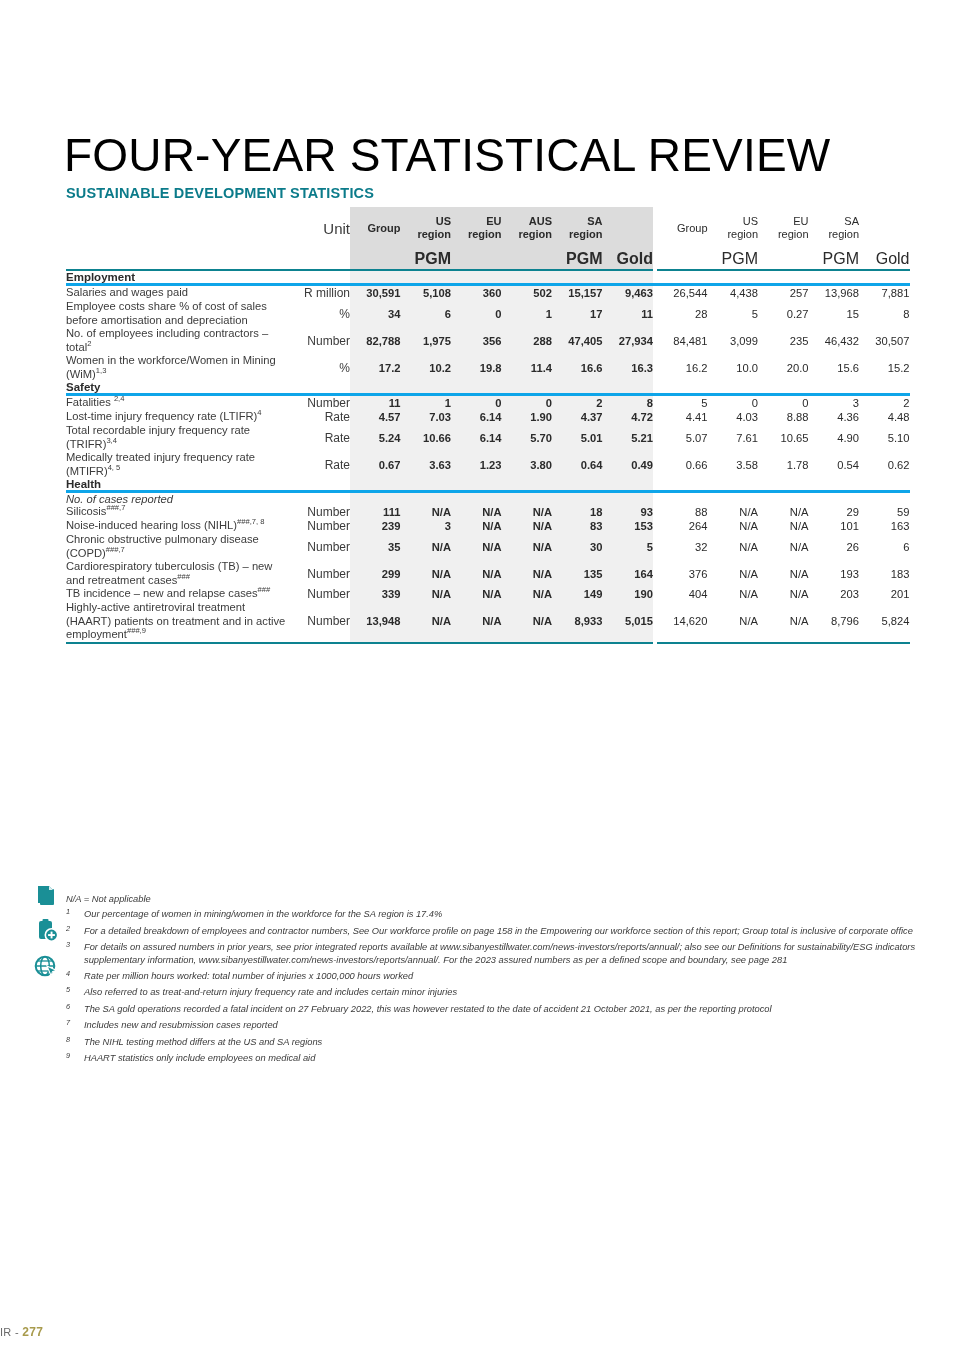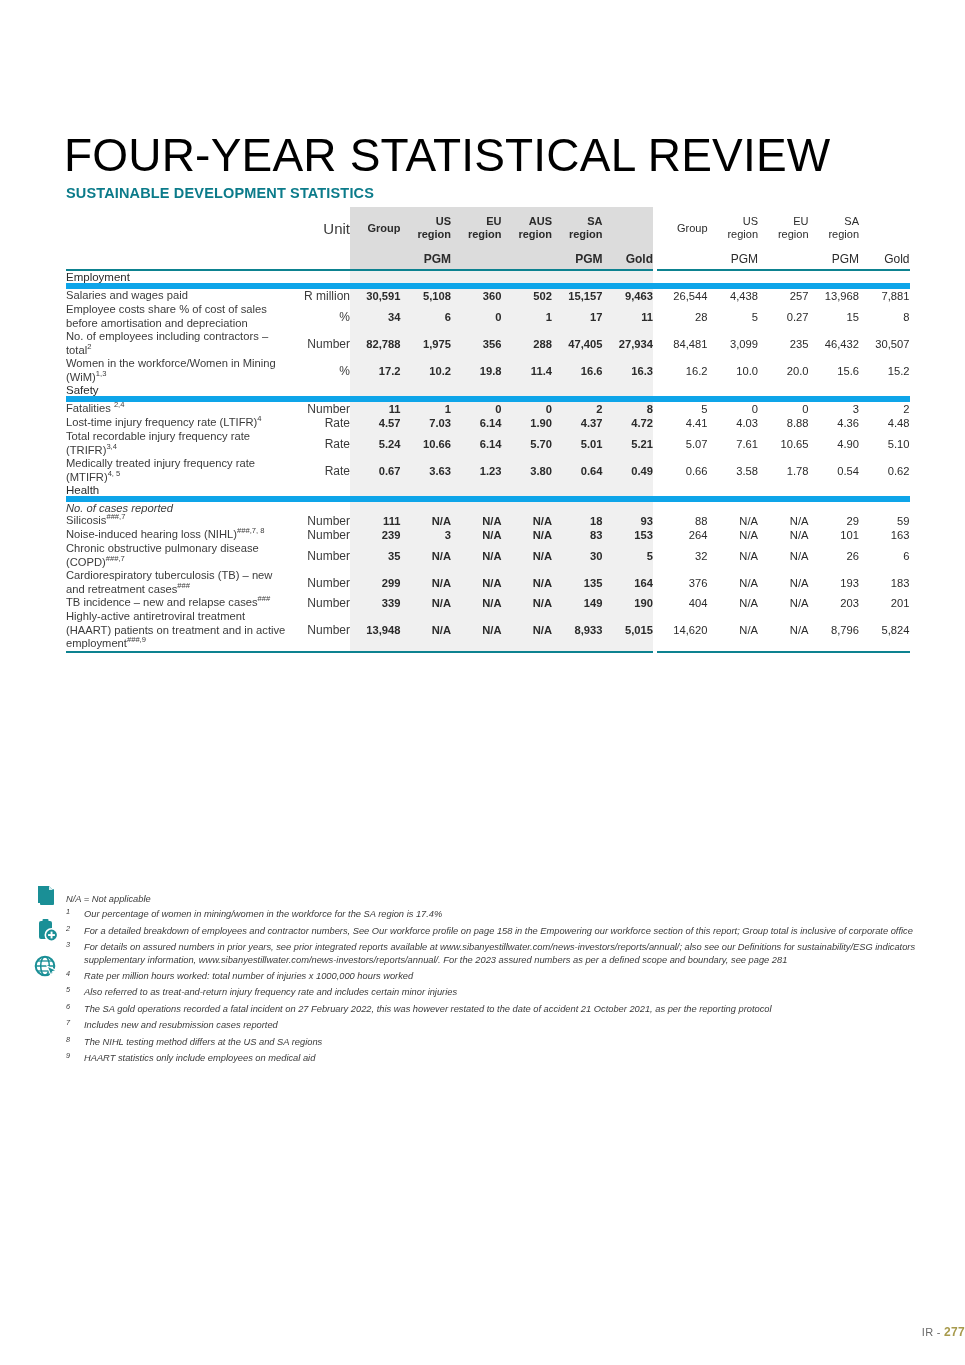--- a/index.html
+++ b/index.html
@@ -44,37 +44,37 @@
   }
   .yr-2023 { background:#dcdcdc; }
   .yr-2022 { background:#ffffff; }
   .col-head {
     text-align:right; font-size:11px; font-weight:bold; color:#2b2b2b;
     padding-right:6px; height:42px; vertical-align:bottom; padding-bottom:2px;
     line-height:13px;
   }
   .col-head.lt { font-weight:400; }
   .sub-head {
-    text-align:right; font-size:12px; font-weight:bold; color:#2b2b2b;
+    text-align:right; font-size:16px; font-weight:bold; color:#2b2b2b;
     padding-right:6px; height:20px; vertical-align:bottom; padding-bottom:3px;
   }
   .sub-head.lt { font-weight:400; }
   .unit-head {
     text-align:right; font-size:15px; color:#3b3b3b; padding-right:10px;
     vertical-align:bottom; padding-bottom:3px;
   }
   .shade { background:#dcdcdc; }
   .shade-body { background:#f0f0f0; }
 
   .rule-row td { border-bottom:2.5px solid #0d8290; height:0; font-size:0; line-height:0; }
 
   
   .sect td {
-    font-size:11.5px; font-weight:normal; color:#2b2b2b;
-    padding:6px 0 6px 8px; border-bottom:6px solid #0ea5e9;
+    font-size:11.5px; font-weight:bold; color:#2b2b2b;
+    padding:6px 0 6px 8px; border-bottom:3px solid #0ea5e9;
   }
   .sect td.sh { background:#f0f0f0; }
 
   
   tr.drow td { border-bottom:none; }
   td.lbl {
     padding:6px 8px 6px 8px; font-size:11.2px; color:#3b3b3b; line-height:13.5px;
   }
   td.unit { padding:6px 10px 6px 0; font-size:12px; text-align:right; color:#3b3b3b; }
   td.num  { padding:6px 6px 6px 0; font-size:11.2px; text-align:right; color:#2b2b2b; }
@@ -95,21 +95,21 @@
     position:absolute; left:0; top:-2px; font-size:7.3px; font-style:italic;
   }
   .note.first { padding-left:0; margin-bottom:3px;margin-top:40px; }
 
   
   .sideicons { position:absolute; left:34px; top:882px; width:34px; }
   .sideicons .ic { margin-bottom:6px; display:block; }
 
   
   .footer {
-    position:absolute; left:0; top:1325px; width:965px; text-align:right;
+    position:absolute; left:0; top:1325px; width:965px; text-align:left;
     font-size:11px; color:#6a6a6a; letter-spacing:0.3px;
   }
   .footer .pg { color:#a89b4d; font-weight:bold; font-size:12px; }
 </style>
 </head>
 <body>
 
 <div class="page">
 
   <div class="title">FOUR-YEAR STATISTICAL REVIEW</div>

